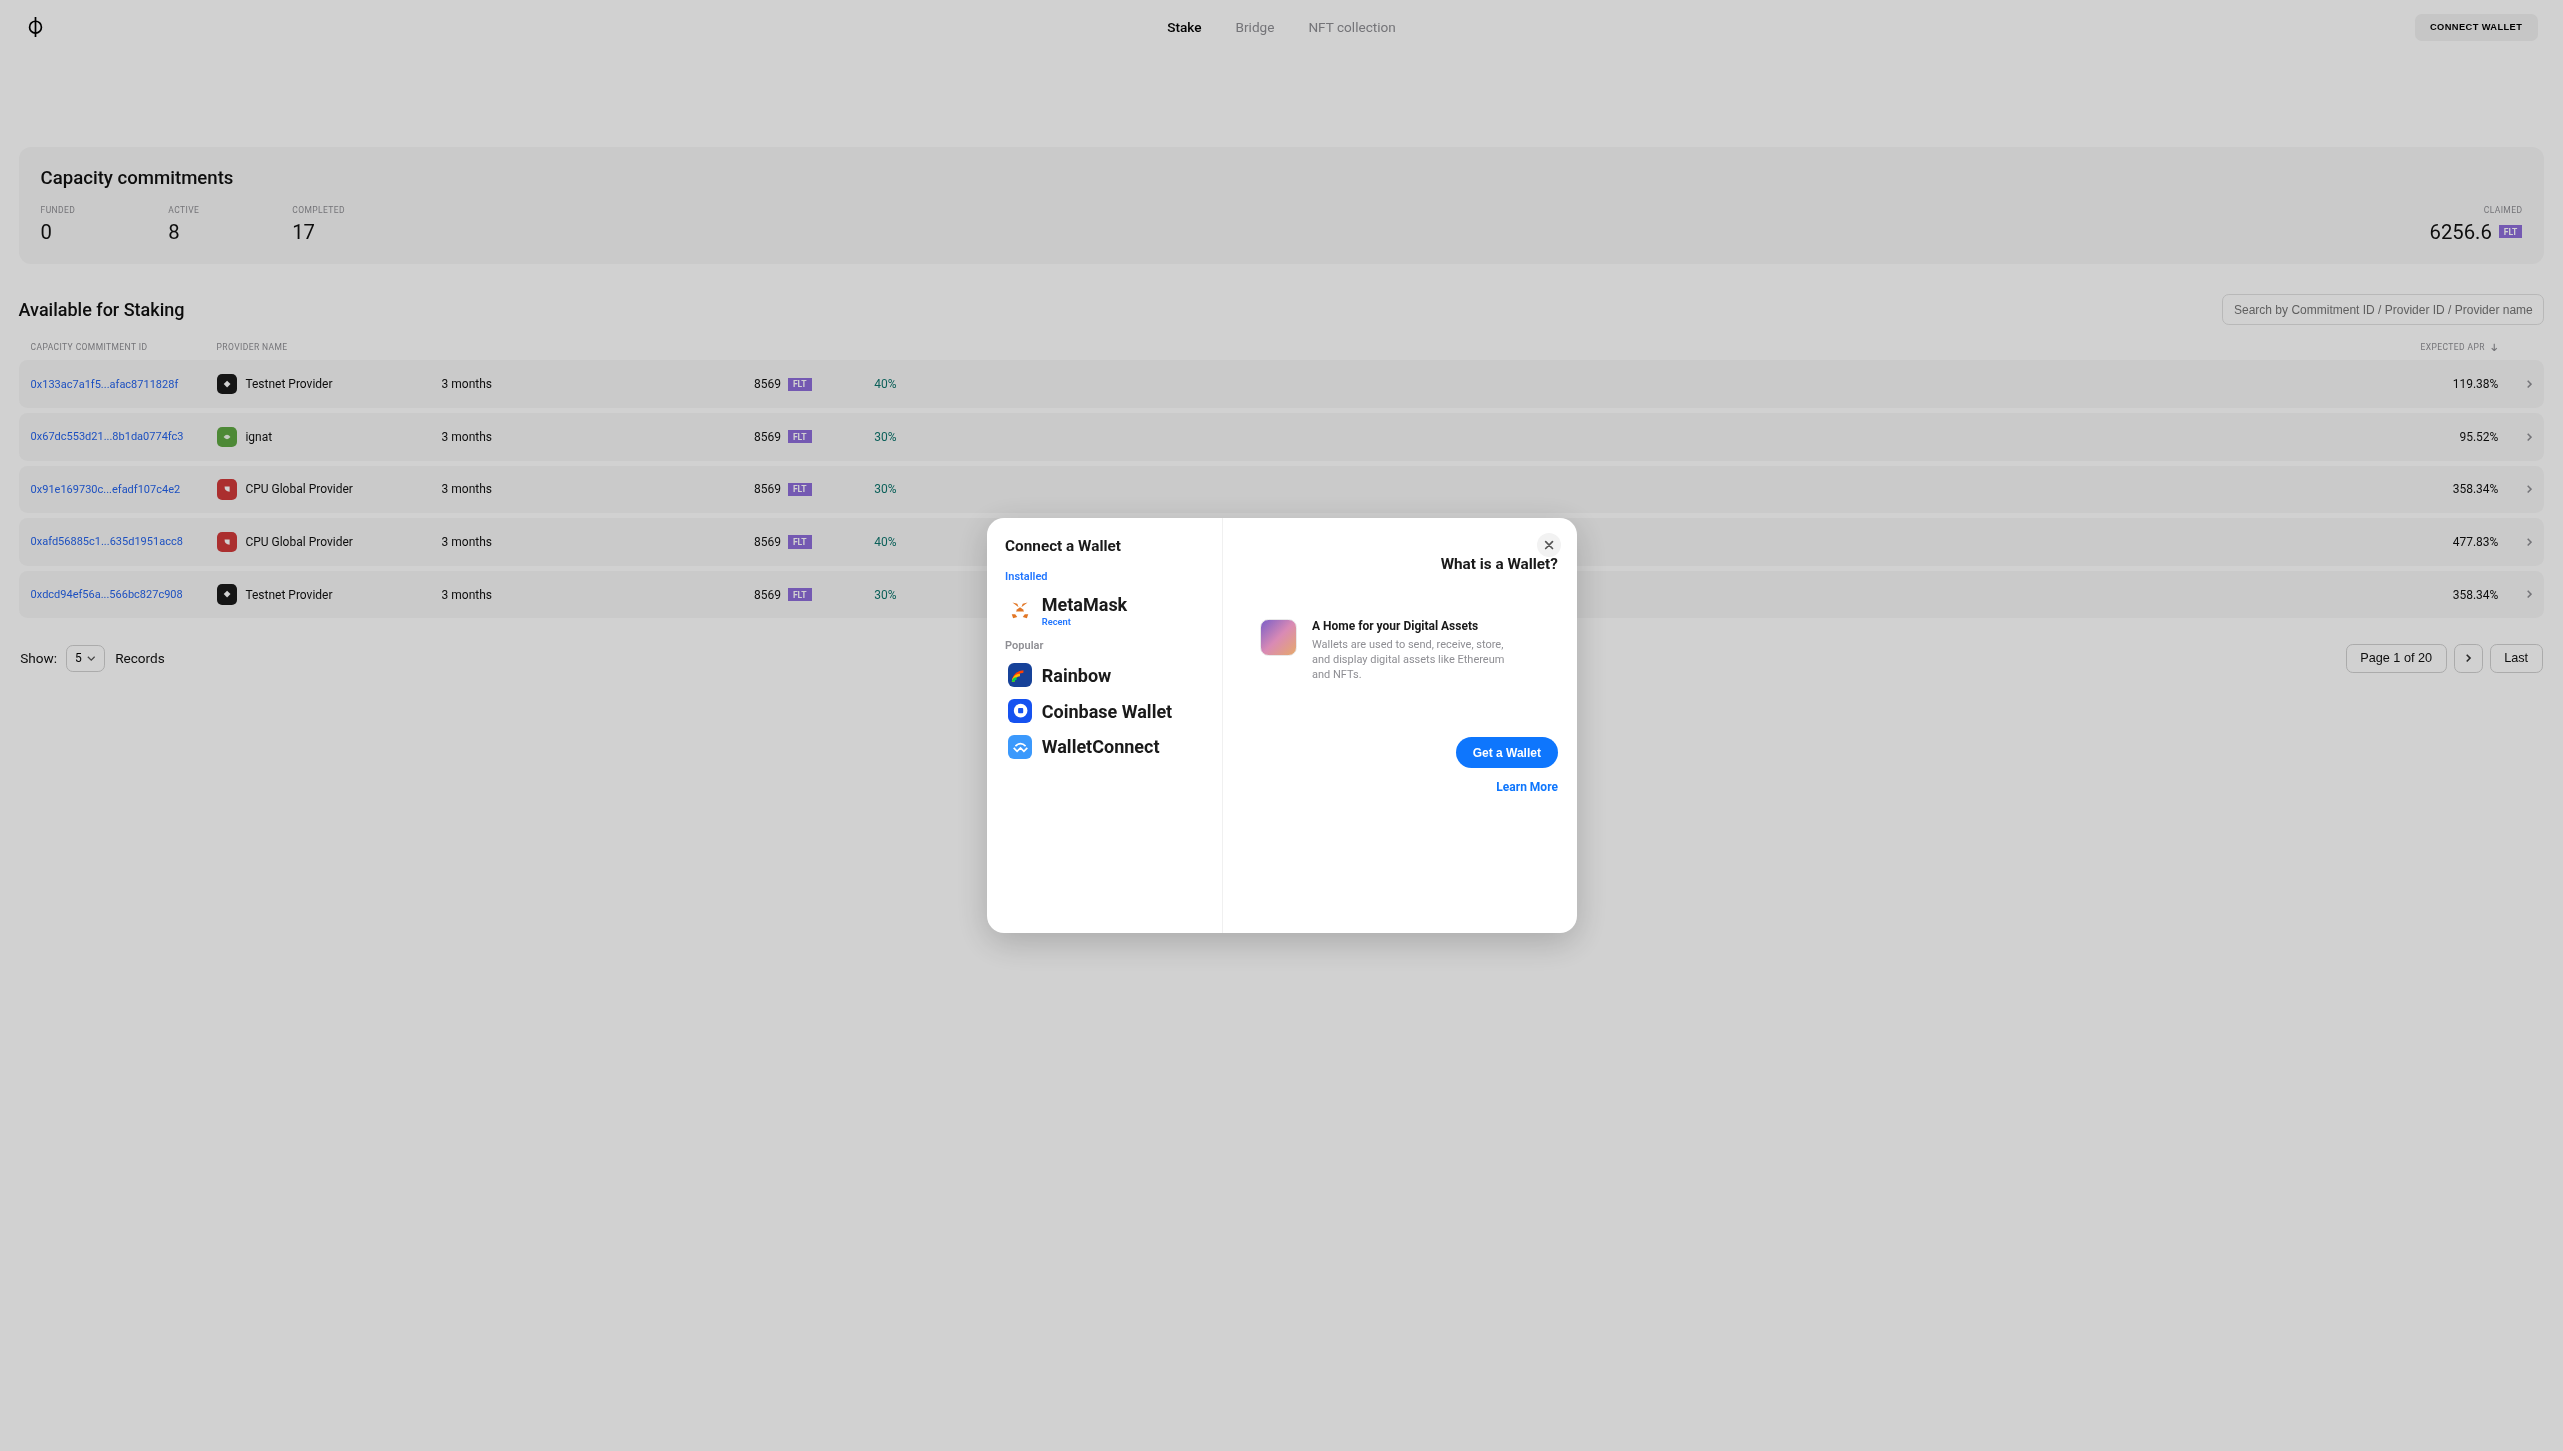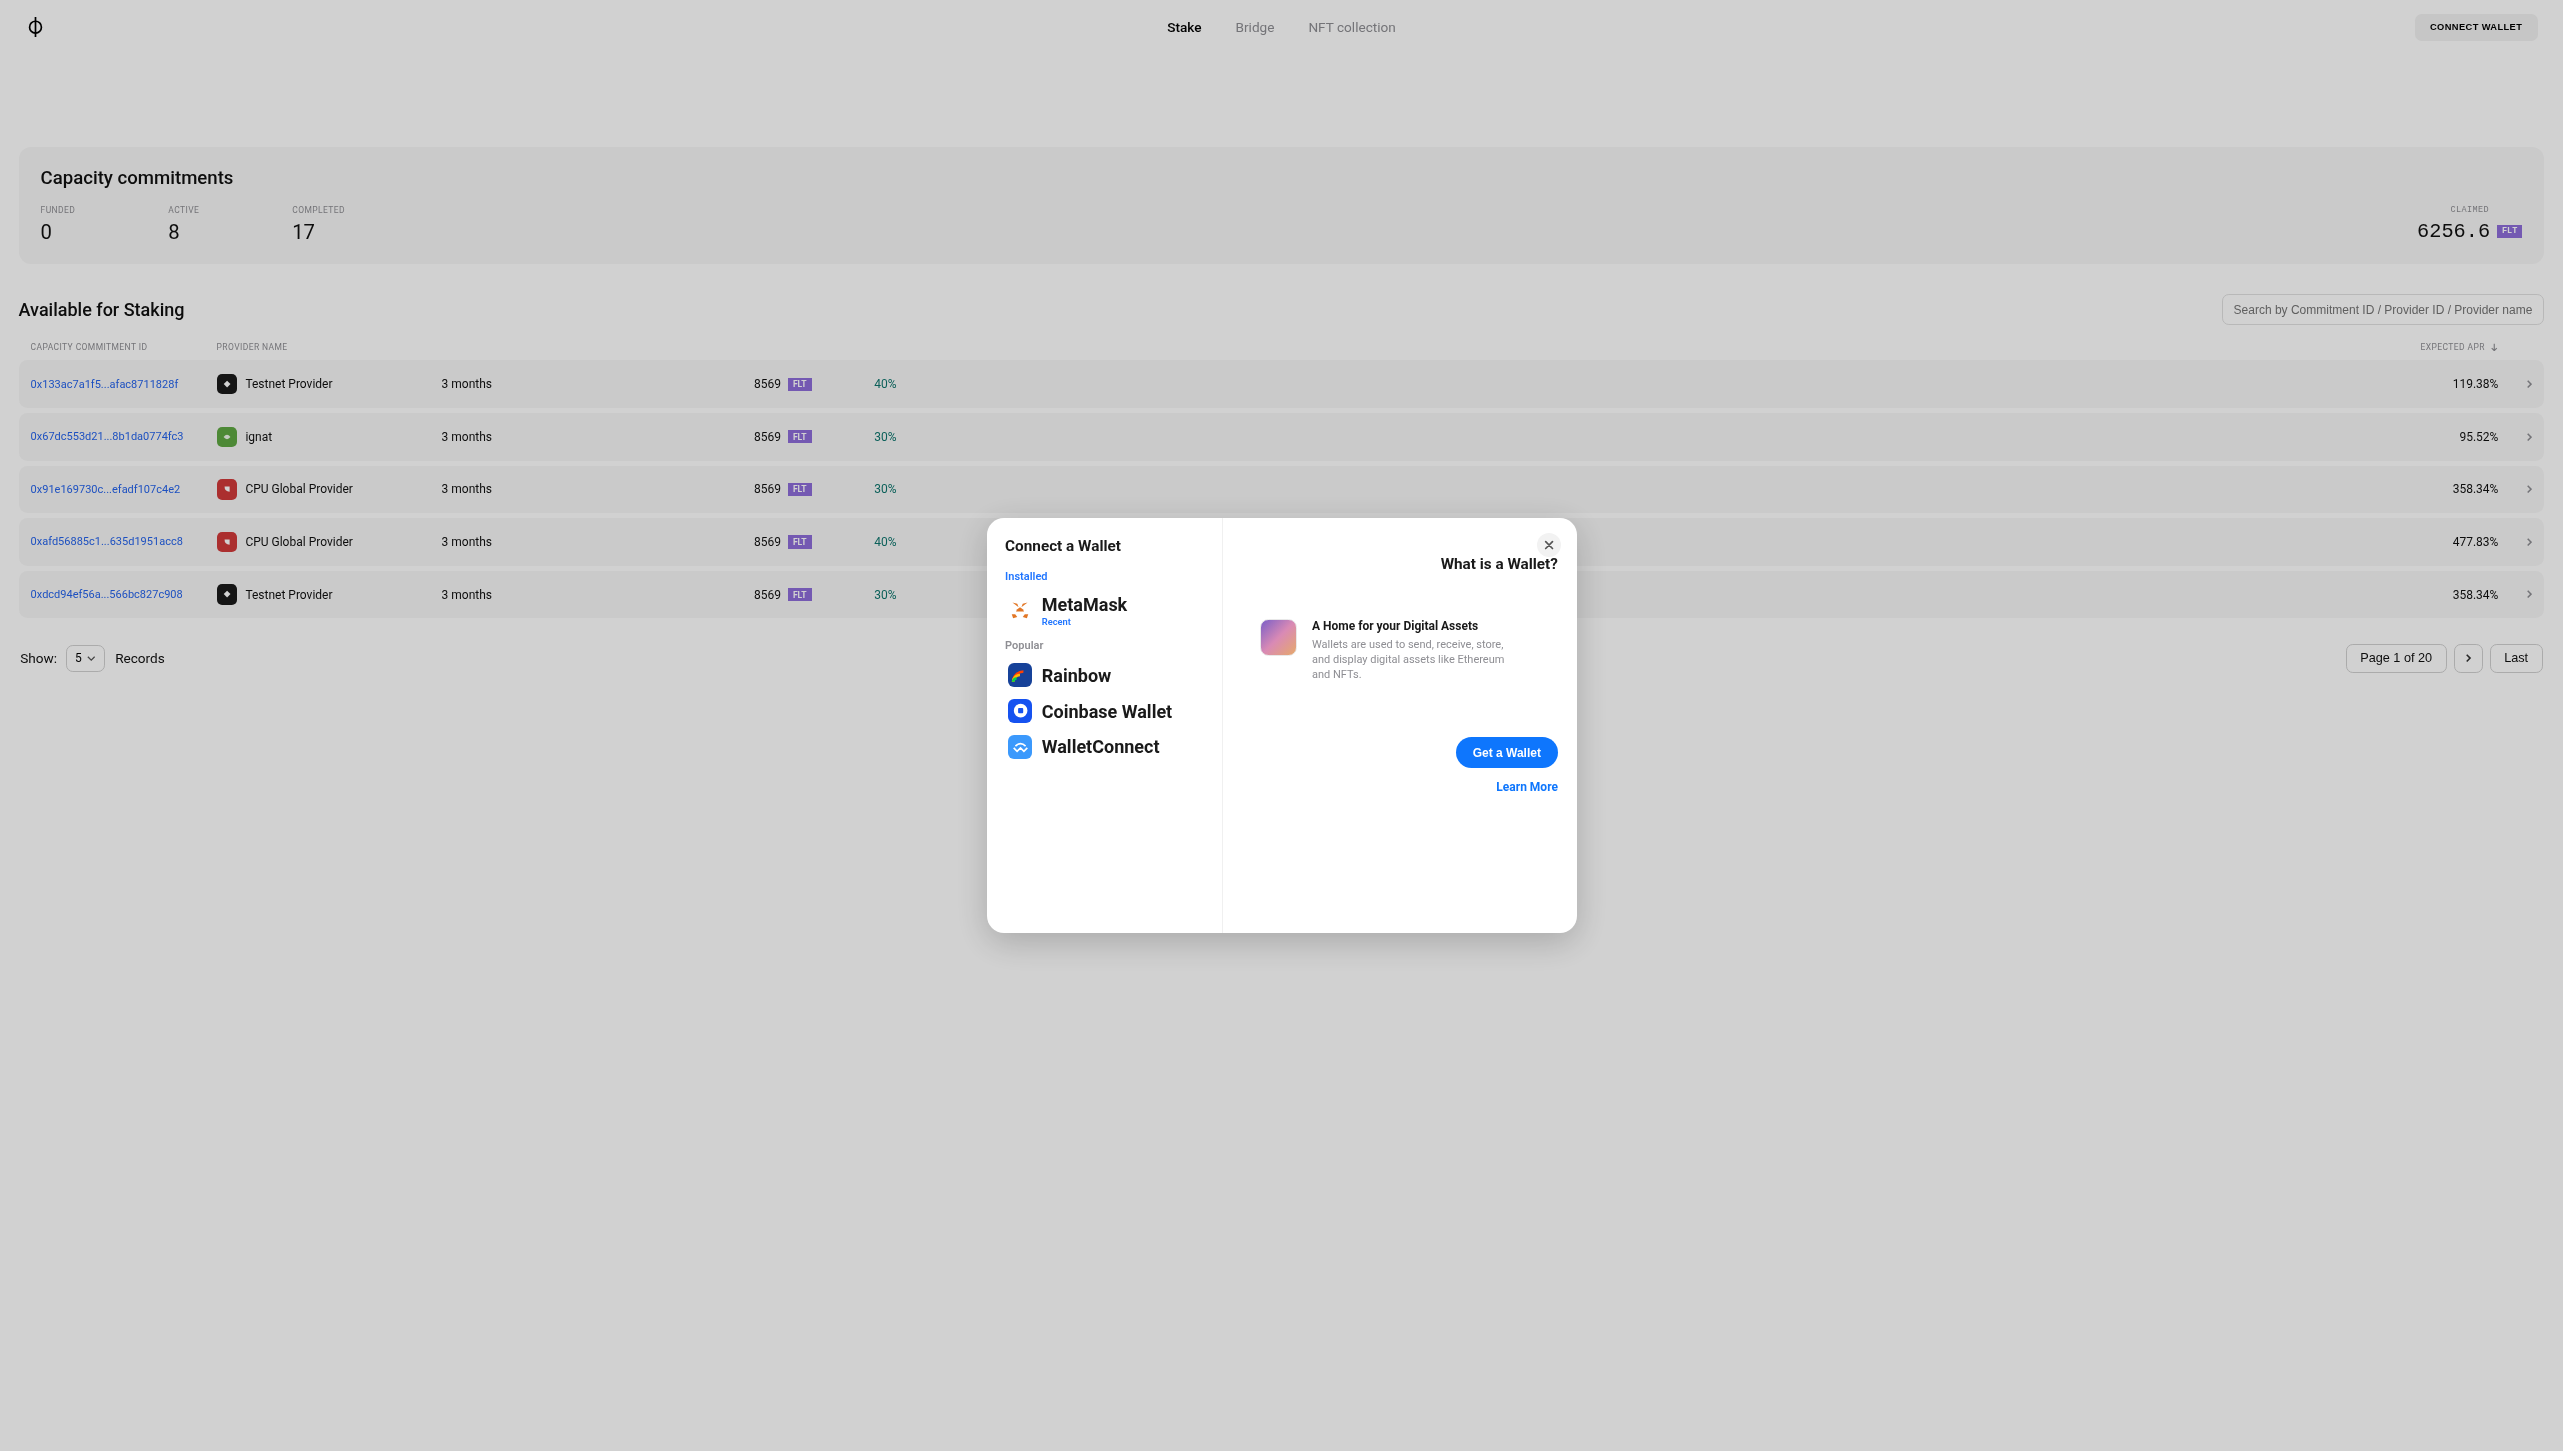--- a/index.html
+++ b/index.html
@@ -17,27 +17,27 @@
 .overlay { position: fixed; top: 0; left: 0; right: 0; bottom: 0; background: rgba(0,0,0,0.18); display: flex; align-items: center; justify-content: center; }
 
 
 .content { padding: 0 18.6px 25.4px; }
 .stats-card { background: #f7f7f7; border-radius: 12px; padding: 20.3px 22px; margin-top: 93px; }
 .stats-title { font-size: 18.6px; font-weight: 500; color: #111; margin-bottom: 15.3px; }
 .stats-row { display: flex; gap: 93px; }
 .stat-label { font-size: 8.5px; letter-spacing: 0.4px; color: #8e8e93; text-transform: uppercase; margin-bottom: 5.1px; }
 .stat-value { font-size: 20.3px; font-weight: 400; color: #111; display: flex; align-items: center; gap: 6.8px; }
 .stat-block:last-child { margin-left: auto; }
-.stat-block.claimed { text-align: center; font-family: Liberation Mono, monospace; }
+.stat-block.claimed { text-align: right; }
 
 .flt-badge { display: inline-flex; align-items: center; font-size: 8.5px; font-weight: 700; background: #8e6dd9; color: #fff; padding: 1.7px 5.1px; border-radius: 0; }
 
 .section-header { display: flex; align-items: center; margin-top: 30.5px; margin-bottom: 17px; }
 .section-title { font-size: 18px; font-weight: 500; color: #111; }
-.search-input { margin-left: auto; width: 322px; height: 30.5px; border: 0.8px solid #e1e1e1; border-radius: 6.8px; padding: 0 10.2px; font-size: 12px; color: #333; }
+.search-input { margin-left: auto; width: 322px; height: 30.5px; border: 0.8px solid #e1e1e1; border-radius: 6.8px; padding: 0 10.2px; font-size: 12px; color: #333; text-align: center; }
 
 
 .table-header { display: flex; padding: 0 12px 8.5px; font-size: 8.5px; letter-spacing: 0.4px; color: #8e8e93; text-transform: uppercase; }
 .col-id { flex: 0 0 186px; }
 .col-provider { flex: 0 0 225px; }
 .col-duration { flex: 0 0 298px; }
 .col-required { flex: 0 0 72px; text-align: right; }
 .col-delegate { flex: 0 0 68px; text-align: right; margin-left: 17px; }
 .col-apr { flex: 0 0 186px; text-align: right; margin-left: auto; display:flex; justify-content:flex-end; align-items:center; gap:5.1px;}
 .col-chevron { flex: 0 0 34px; }

